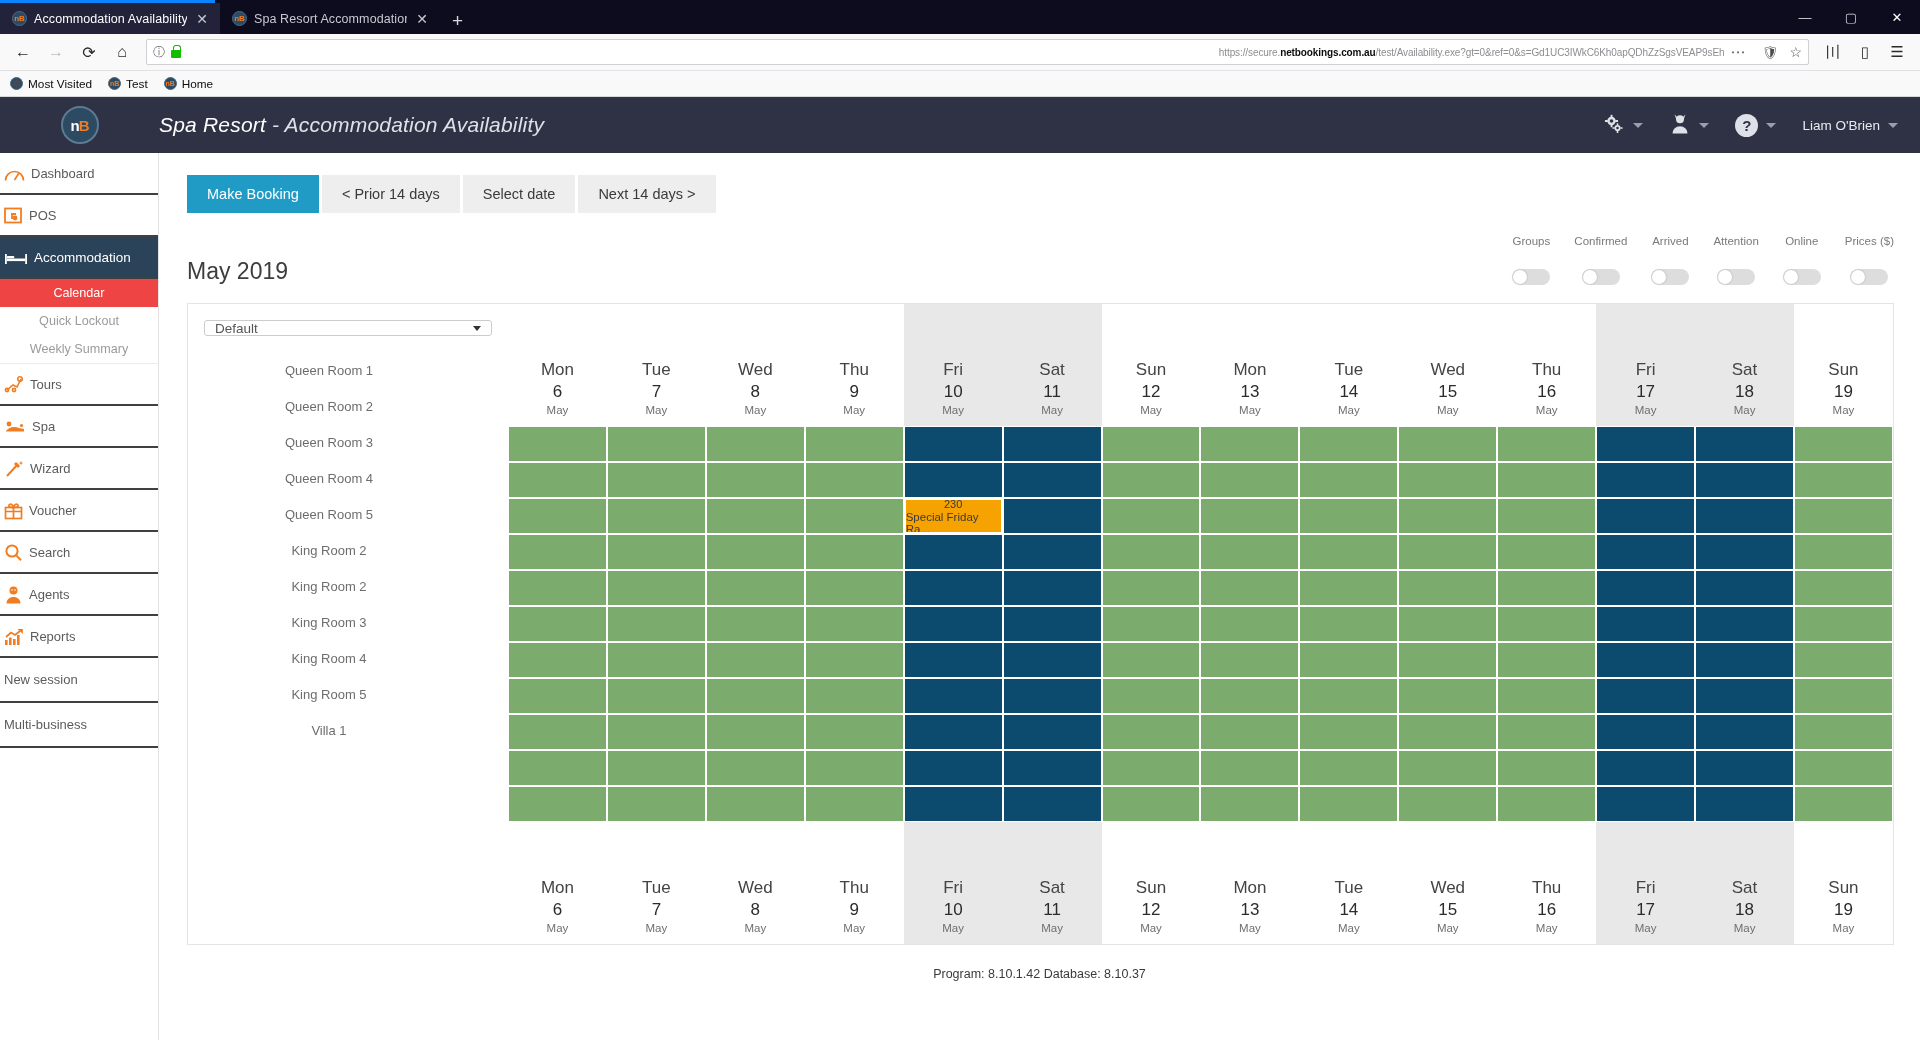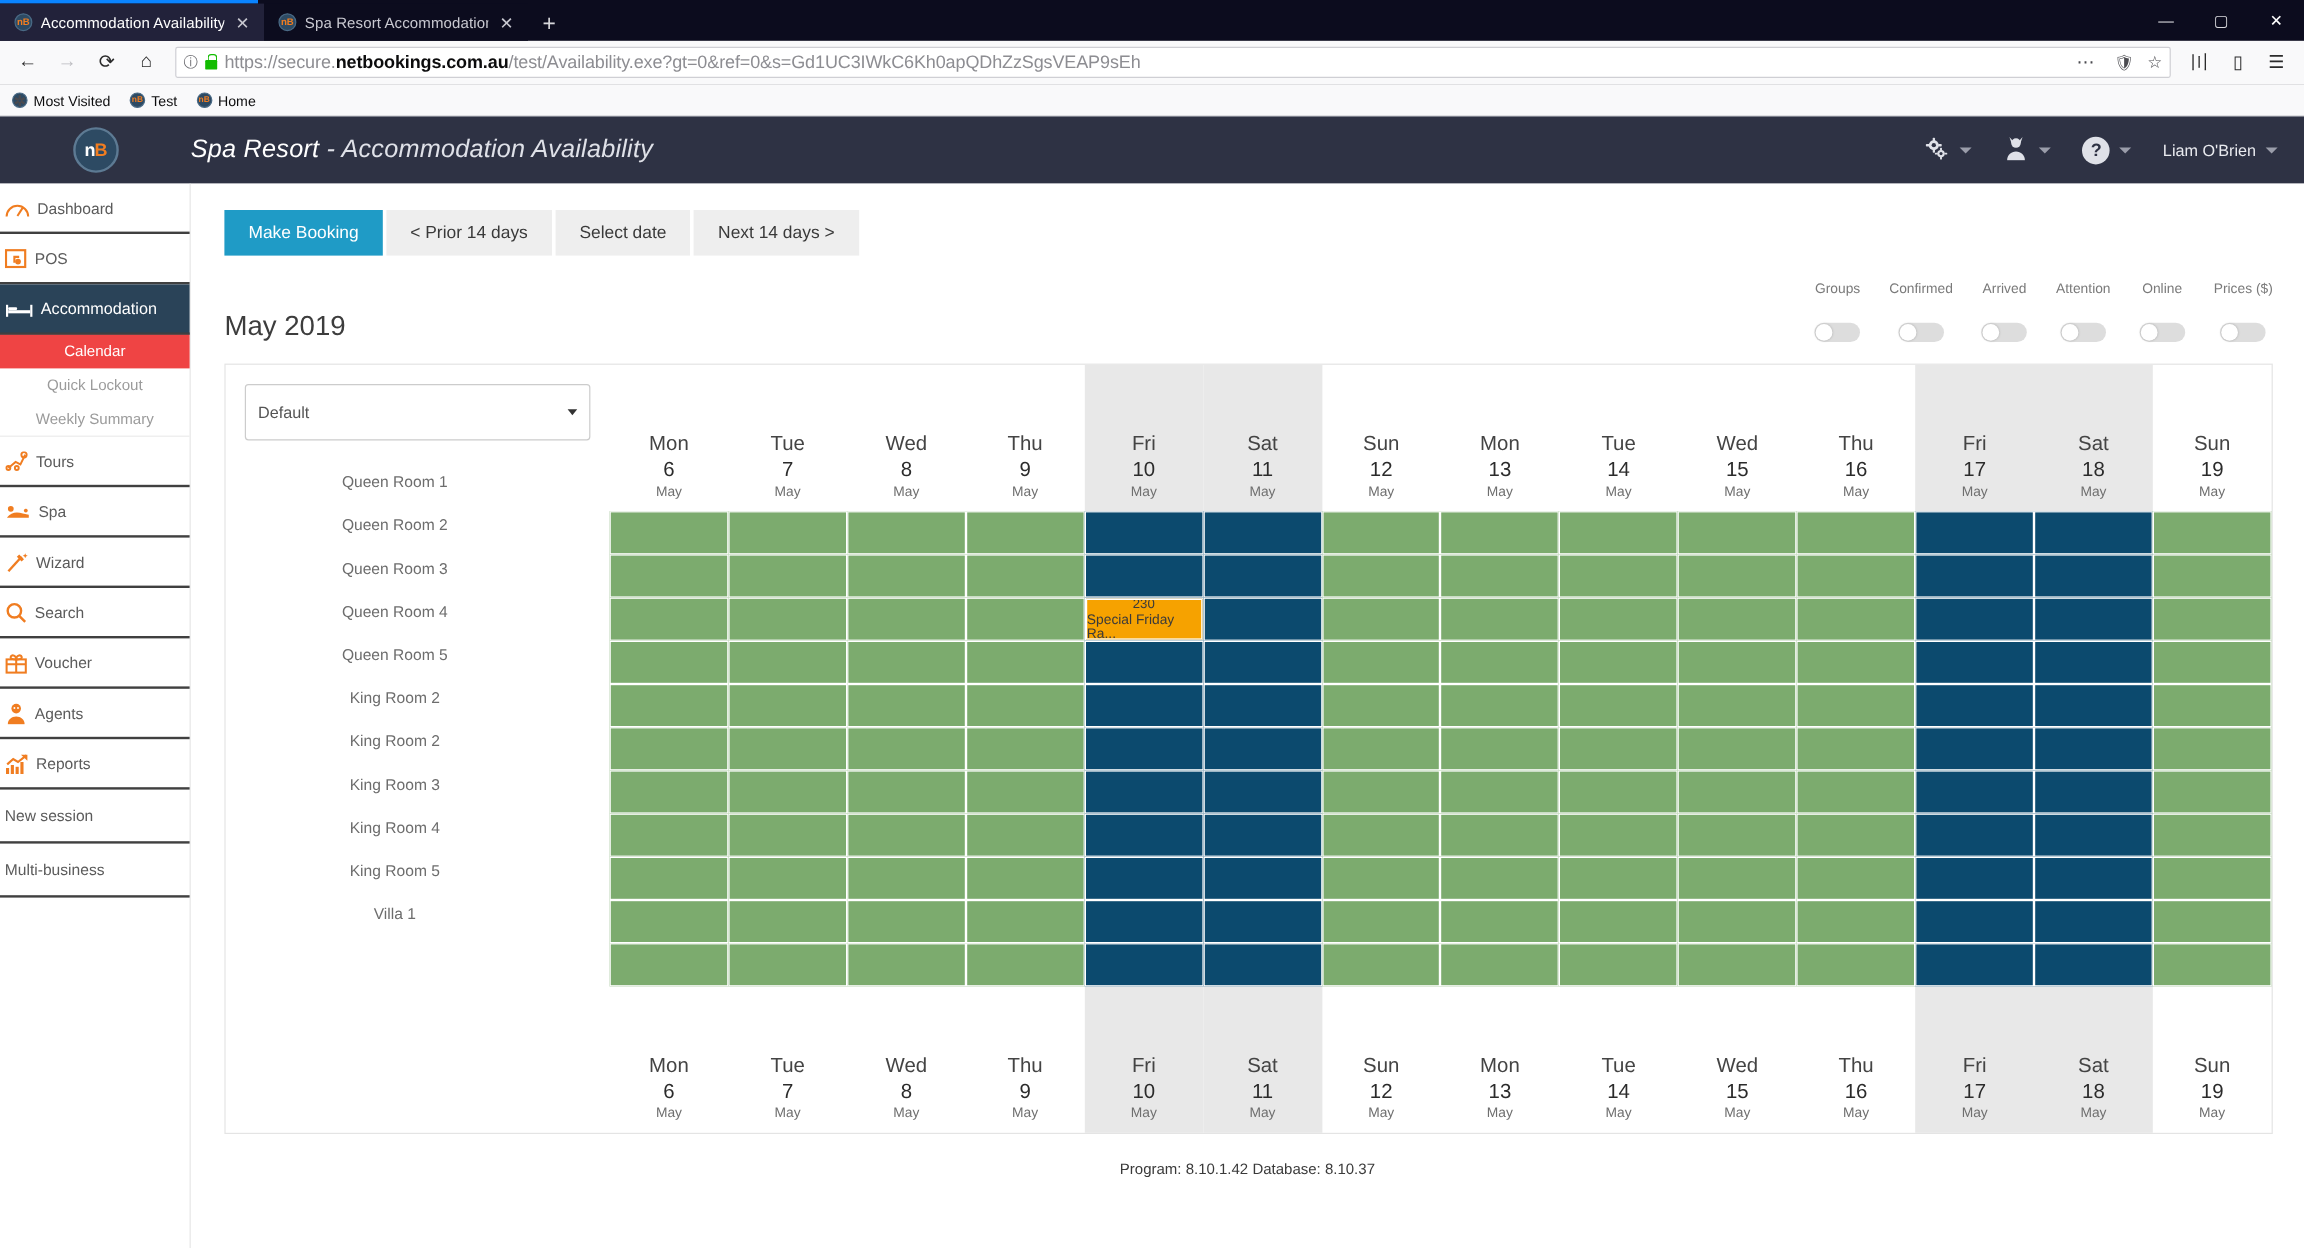--- a/index.html
+++ b/index.html
@@ -66,22 +66,23 @@
   .lock {
     width: 10px; height: 8px; background: #12bc00; border-radius: 1px; position: relative;
     margin-top: 3px;
   }
   .lock::before {
     content:""; position:absolute; left:2px; top:-5px; width:6px; height:6px;
     border: 1.6px solid #12bc00; border-bottom: none;
     border-radius: 3px 3px 0 0;
   }
   .url-text {
-    flex:1; font-size: 15px; color: #8d8d92; white-space: nowrap; overflow: hidden;
+    flex:1; font-size: 10px; color: #8d8d92; white-space: nowrap; overflow: hidden;
     letter-spacing: -.1px;
+    text-align: right;
   }
   .url-text b { color: #0c0c0d; font-weight: 600; }
   .url-dots { color:#4a4a4f; font-size: 15px; letter-spacing: 1.5px; padding-right: 4px;}
   .url-icon { color:#4a4a4f; font-size: 13px; padding: 0 5px; }
   .star { color:#4a4a4f; font-size: 14px; }
   .nav-right { display: flex; align-items: center; gap: 2px; }
   .nav-right .nav-btn { font-size: 15px; }
 
   .bookmarks {
     height: 26px; background: #f9f9fa; border-bottom: 1px solid #d7d7db;
@@ -168,21 +169,21 @@
   .switch .knob {
     position:absolute; left: 1px; top: 1px; width: 14px; height: 14px; border-radius: 50%;
     background: #ffffff; box-shadow: 0 0 2px rgba(0,0,0,.25);
   }
 
   .cal-wrap { margin: 18px 26px 0 28px; border: 1px solid #e4e4e4; background: #ffffff; }
   .cal-grid { display: flex; }
   .cal-left { width: 320px; flex: 0 0 320px; }
   .selbox-wrap { padding: 16px 16px 0 16px; }
   .selbox {
-    height: 47px; border: 1px solid #cccccc; border-radius: 3px; background: #fff;
+    height: 16px; border: 1px solid #cccccc; border-radius: 3px; background: #fff;
     display: flex; align-items: center; padding: 0 10px; font-size: 13.5px; color: #555;
   }
   .selbox .sel-caret { margin-left: auto; width:0;height:0;
     border-left:4px solid transparent;border-right:4px solid transparent;border-top:5px solid #333; }
   .roomlist { padding-top: 16px; }
   .room-name {
     height: 36px; display: flex; align-items: center; justify-content: center;
     font-size: 13px; color: #6d6d6d; padding-right: 38px;
   }
 
@@ -402,41 +403,41 @@
                   <path d="M3 16 L14 4"></path>
                 </g>
                 <path d="M12 2 L16 6 L14 8 L10 4 Z" fill="#f07d21"></path>
                 <path d="M17 1 l.6 1.5 1.5.6 -1.5.6 -.6 1.5 -.6 -1.5 -1.5 -.6 1.5 -.6z" fill="#f07d21"></path>
               </svg>
           </span>
           <span class="side-label">Wizard</span>
         </div>
         <div class="side-item">
           <span class="side-ico">
-            <svg width="19" height="19" viewBox="0 0 19 19">
-                <g stroke="#f07d21" stroke-width="2" fill="none">
-                  <circle cx="8" cy="8" r="5.6"></circle>
-                  <path d="M12.2 12.4 L17 17.2"></path>
-                </g>
-              </svg>
-          </span>
-          <span class="side-label">Search</span>
-        </div>
-        <div class="side-item">
-          <span class="side-ico">
             <svg width="19" height="18" viewBox="0 0 19 18">
                 <g fill="none" stroke="#f07d21" stroke-width="1.7">
                   <rect x="1.5" y="5.5" width="16" height="11"></rect>
                   <path d="M1.5 9.5 L17.5 9.5 M9.5 5.5 L9.5 16.5"></path>
                   <path d="M9.5 5.5 C9.5 2.5 6 1 5 3.2 C4.2 5 7 5.5 9.5 5.5 Z"></path>
                   <path d="M9.5 5.5 C9.5 2.5 13 1 14 3.2 C14.8 5 12 5.5 9.5 5.5 Z"></path>
                 </g>
               </svg>
           </span>
           <span class="side-label">Voucher</span>
+        </div>
+        <div class="side-item">
+          <span class="side-ico">
+            <svg width="19" height="19" viewBox="0 0 19 19">
+                <g stroke="#f07d21" stroke-width="2" fill="none">
+                  <circle cx="8" cy="8" r="5.6"></circle>
+                  <path d="M12.2 12.4 L17 17.2"></path>
+                </g>
+              </svg>
+          </span>
+          <span class="side-label">Search</span>
         </div>
         <div class="side-item">
           <span class="side-ico">
             <svg width="19" height="19" viewBox="0 0 19 19">
                 <g fill="#f07d21">
                   <circle cx="9.5" cy="5.5" r="4"></circle>
                   <path d="M2.5 18.5c0-3.8 3.1-6.4 7-6.4s7 2.6 7 6.4z"></path>
                 </g>
                 <circle cx="8" cy="5" r=".8" fill="#fff"></circle>
                 <circle cx="11" cy="5" r=".8" fill="#fff"></circle>

